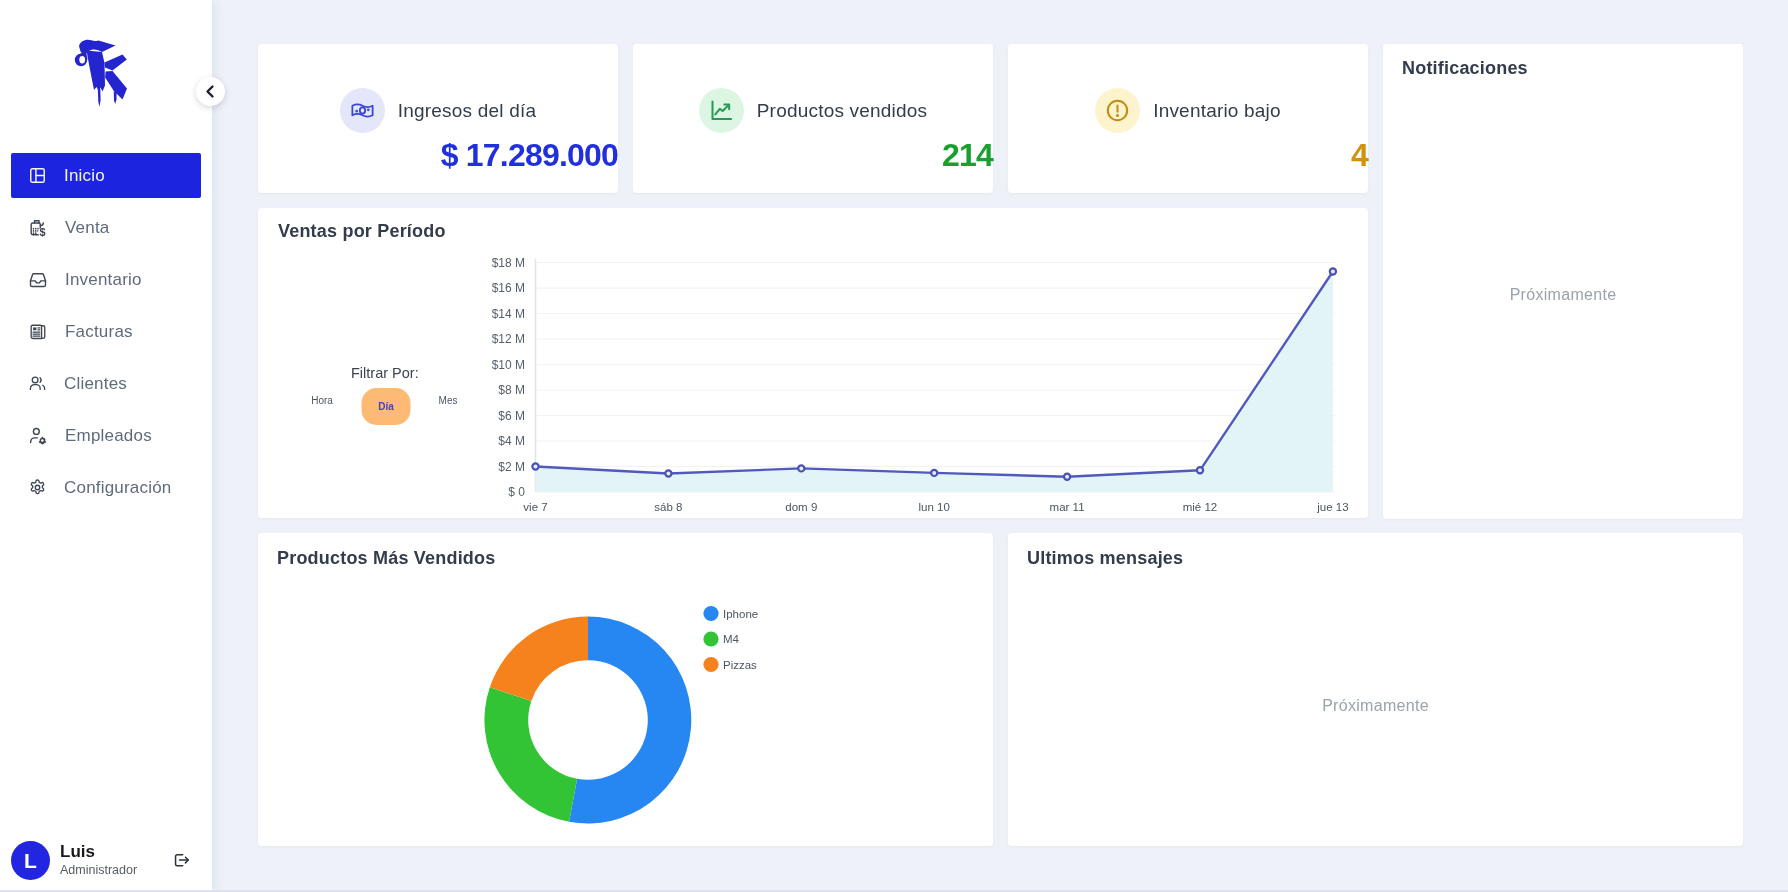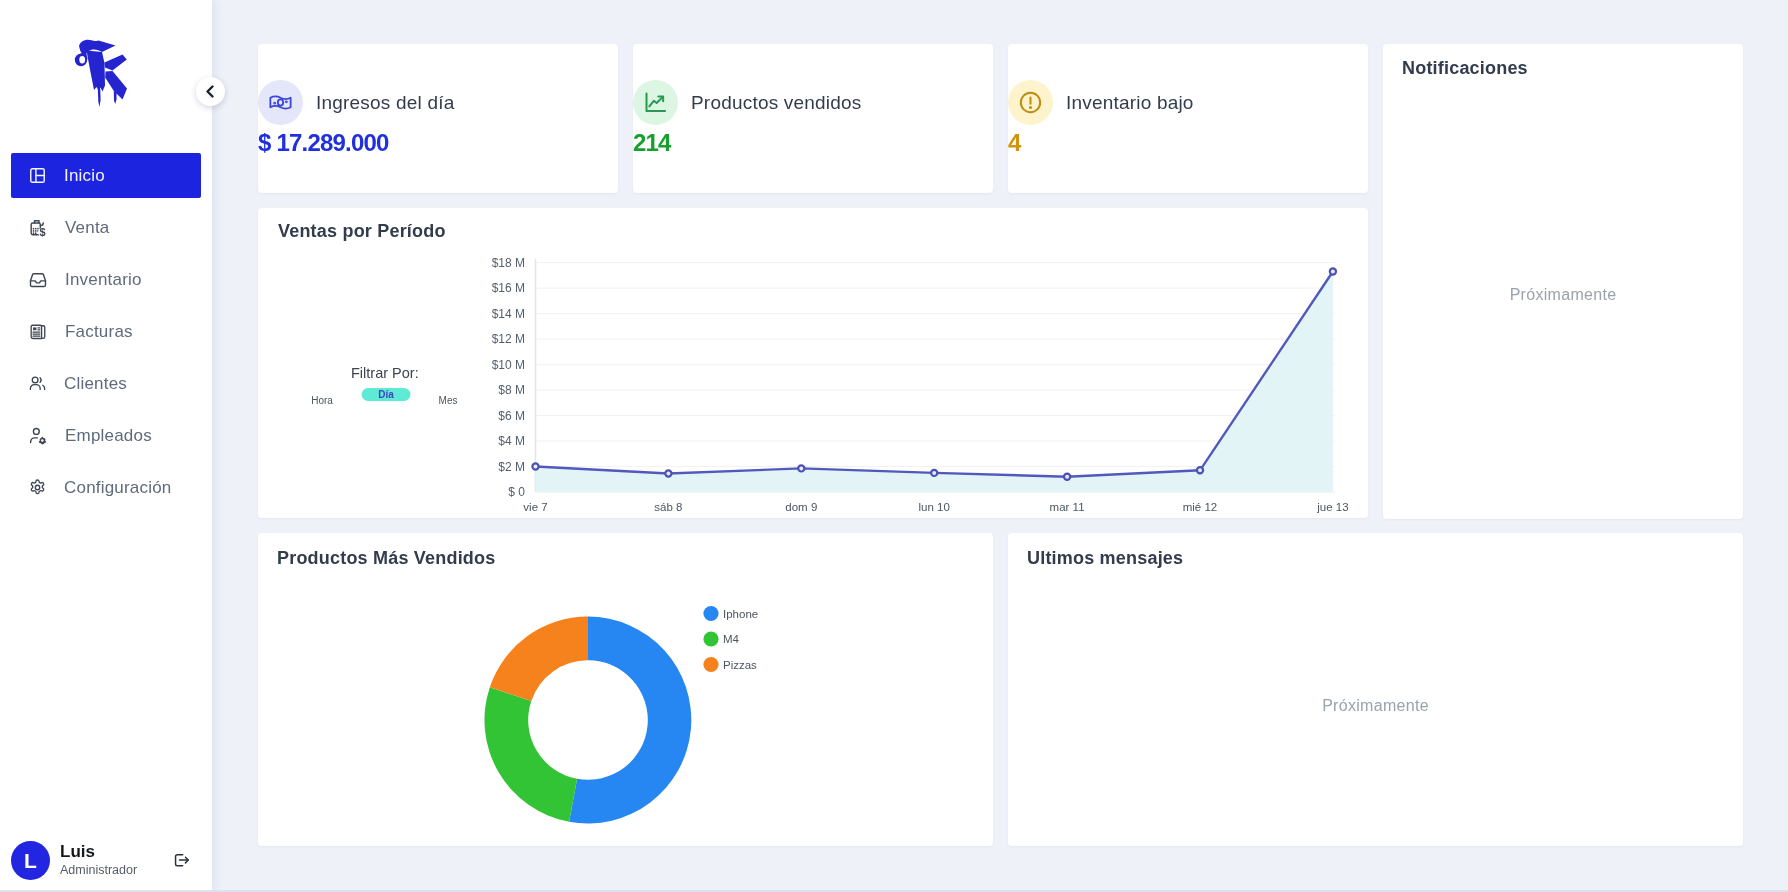--- a/index.html
+++ b/index.html
@@ -25,31 +25,31 @@
             color:#fff; font-size:21px; font-weight:bold; display:flex; align-items:center; justify-content:center; }
   .uname { position:absolute; left:49px; top:1px; font-size:17px; font-weight:bold; color:#17191c; }
   .urole { position:absolute; left:49px; top:22px; font-size:12.5px; color:#565d66; }
   .logout { position:absolute; left:161px; top:11px; }
 
   
   .card { position:absolute; background:#fff; border-radius:4px; box-shadow:0 1px 3px rgba(50,60,90,0.05); }
   .card h3 { font-size:18px; font-weight:600; color:#333c4d; letter-spacing:0.2px; }
 
   .stat { width:360px; height:149px; top:44px; }
-  .stat .head { position:absolute; top:36px; left:0; width:100%; display:flex; align-items:center; }
+  .stat .head { position:absolute; top:44px; left:0; width:100%; display:flex; align-items:center; justify-content:center; }
   .stat .icirc { width:45px; height:45px; border-radius:50%; display:flex; align-items:center; justify-content:center; margin-right:13px; flex:0 0 auto; }
   .stat .label { font-size:19px; color:#333c4d; letter-spacing:0.2px; }
-  .stat .value { position:absolute; top:85px; left:0; width:100%; text-align:left; font-size:24px; font-weight:bold; letter-spacing:-0.8px; }
+  .stat .value { position:absolute; top:93px; left:0; width:100%; text-align:right; font-size:32px; font-weight:bold; letter-spacing:-0.8px; }
 
   .proximamente { position:absolute; width:100%; text-align:center; font-size:16px; color:#9aa2ac; letter-spacing:0.3px; }
 
   
   .filtrar-label { position:absolute; left:93px; top:157px; white-space:nowrap; font-size:14.5px; color:#3c4351; }
   .fbtn { position:absolute; top:187px; transform:translateX(-50%); font-size:10px; color:#4b5563; white-space:nowrap; }
-  .fbtn.sel { top:180px; background:#5eead4; color:#4443c8; font-weight:bold; padding:1px 0; width:49px; text-align:center; border-radius:15px; }
+  .fbtn.sel { top:180px; background:#fdba74; color:#4443c8; font-weight:bold; padding:13px 0; width:49px; text-align:center; border-radius:15px; }
 </style>
 </head>
 <body>
 
 <div class="sidebar">
   <div class="logo">
     <svg width="56" height="72" viewBox="0 0 56 72">
       <g fill="#2525cf">
         <path d="M7 8 C8.5 2.5 14.5 0.5 19.5 2.3 C22.5 3.5 24.5 3 26.5 2.4 L43.5 7.6 L30 14 C25.5 11 20.5 10.5 16.5 13 L12 17.5 L8.5 13.5 Z"></path>
         <circle cx="9" cy="22" r="6.2"></circle>

